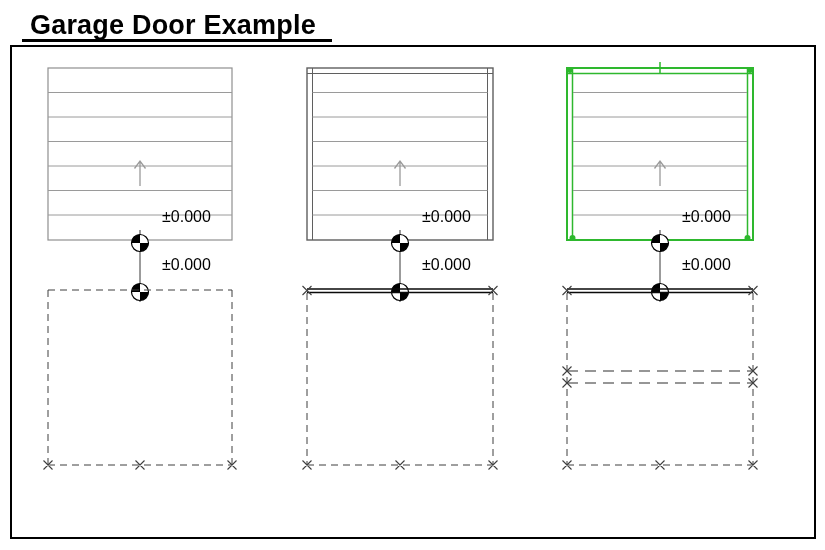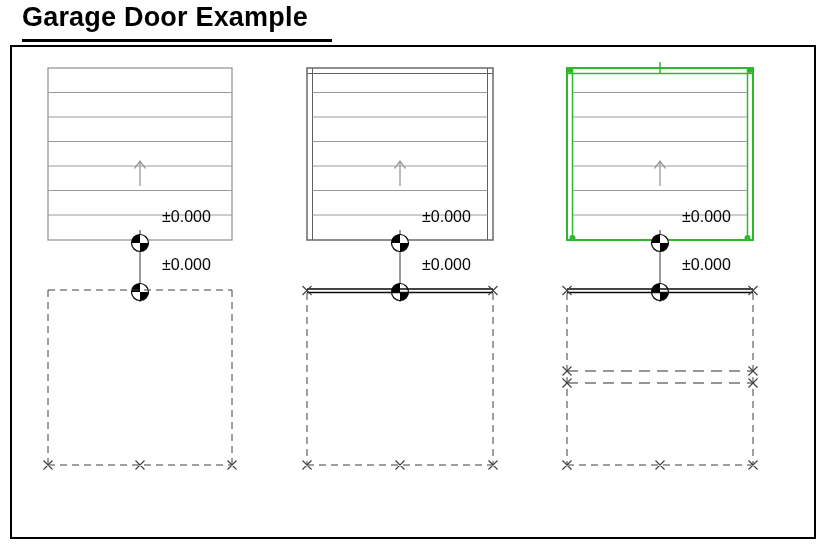--- a/index.html
+++ b/index.html
@@ -2,21 +2,21 @@
 <html style="--selection-green: #2eb82e; --drawing-gray: #8f8f8f; --dash-gray: #3f3f3f; --ink: #000000;"><head>
 <meta charset="utf-8">
 <style>
   *{box-sizing:border-box}
   html,body{margin:0;padding:0}
   body{
     width:825px;height:550px;position:relative;background:#fff;overflow:hidden;
     font-family:"Liberation Sans",sans-serif;
   }
   .page-title{
-    position:absolute;left:22px;top:2px;margin:0;
+    position:absolute;left:22px;top:2px;margin:8px;
     font-size:27px;font-weight:bold;color:#000;letter-spacing:.2px;
   }
   .title-rule{position:absolute;left:22px;top:39px;width:310px;height:3px;background:#000}
   svg.drawing{position:absolute;left:0;top:0}
 
   .frame{fill:none;stroke:#000;stroke-width:2}
   .door-gray{fill:none;stroke:var(--drawing-gray,#8f8f8f);stroke-width:1.2}
   .panels{fill:none;stroke:#9a9a9a;stroke-width:1}
   .door-dark{fill:none;stroke:#5f5f5f;stroke-width:1.4}
   .fram_line{fill:none;stroke:#5f5f5f;stroke-width:1}

